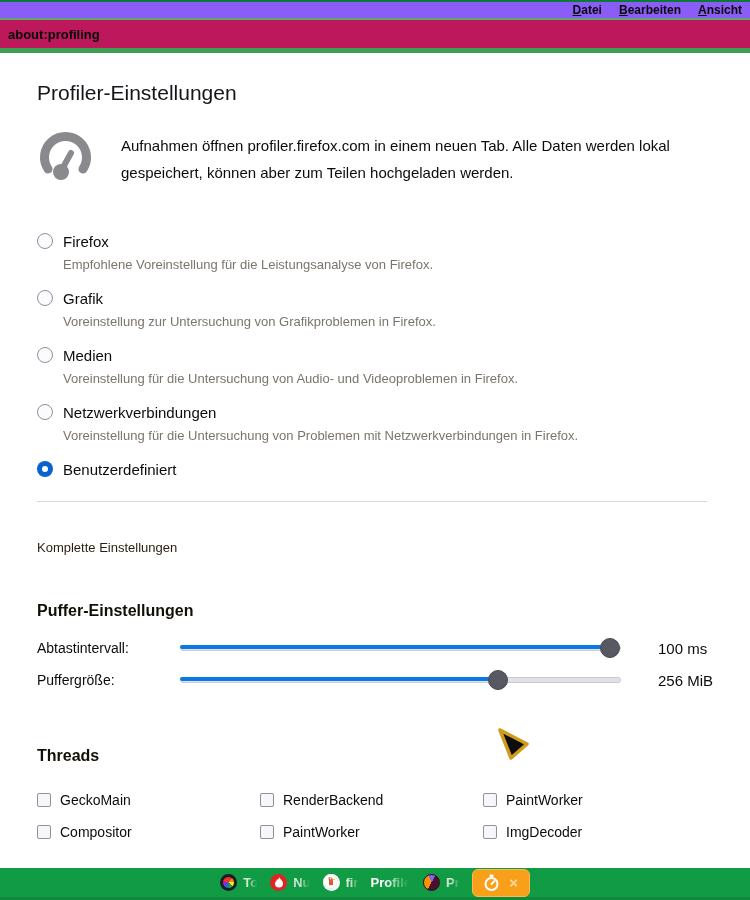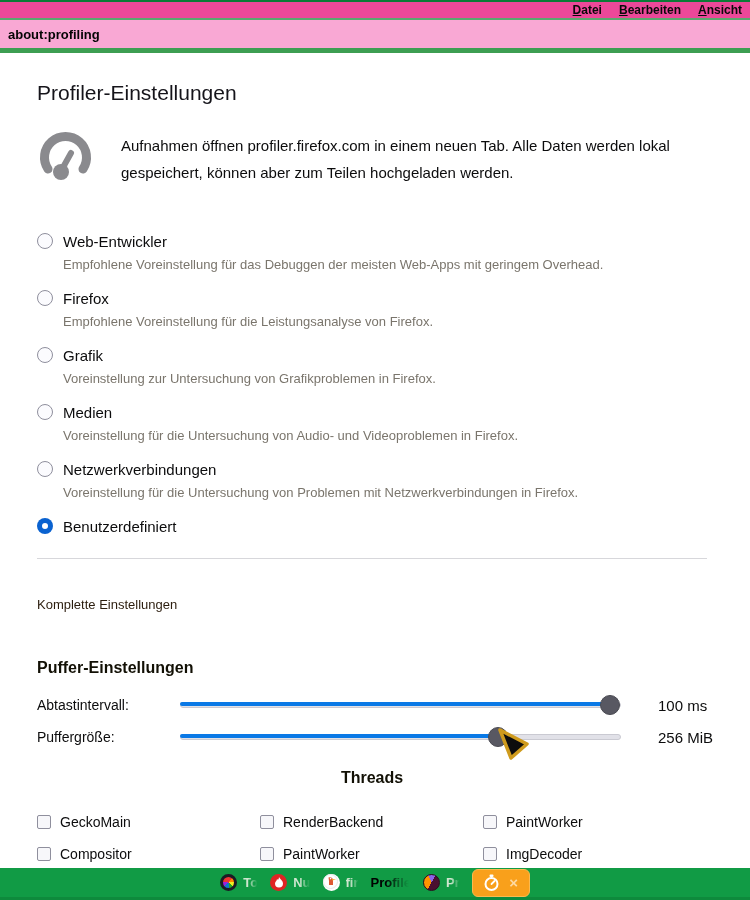--- a/index.html
+++ b/index.html
@@ -1,26 +1,26 @@
 <!DOCTYPE html>
 <html><head>
 <meta charset="utf-8">
 <style>
   * { margin:0; padding:0; box-sizing:border-box; }
   html,body { width:750px; height:900px; overflow:hidden; background:#fff;
     font-family:"Liberation Sans", sans-serif; color:#0c0c0d; position:relative; }
 
   
-  .menubar { height:18px; background:#ec4899; border-top:2px solid #0a7a36;
+  .menubar { height:18px; background:#8b5cf6; border-top:2px solid #0a7a36;
     display:flex; justify-content:flex-end; align-items:center; gap:17px; padding-right:8px; }
   .menubar .menu-item { font-size:12px; font-weight:bold; color:#0a0a0a; cursor:default; }
   .menubar .mnemonic { text-decoration:underline; }
 
   
-  .tabbar { height:30px; background:#f9a8d4; border-top:2px solid #5aa86e;
+  .tabbar { height:30px; background:#be185d; border-top:2px solid #5aa86e;
     display:flex; align-items:center; padding-left:8px; }
   .tabbar .tab-title { font-size:13px; font-weight:bold; color:#050505; }
   .tab-strip { height:5px; background:#3d9e52; }
 
   
   .content { padding:0 43px 0 37px; }
   h1.page-title { font-size:21px; font-weight:400; line-height:26px; margin-top:27px; color:#15141a; }
   .intro { display:flex; margin-top:21px; }
   .intro .gauge { width:57px; height:57px; flex:0 0 57px; }
   .intro p { margin-left:27px; font-size:15px; line-height:27px; padding-top:5px; max-width:552px; }
@@ -59,21 +59,21 @@
 
   
   .taskbar { position:absolute; left:0; bottom:0; width:750px; height:32px; background:#119b45;
     border-bottom:3px solid #0d imagine;  }
   .taskbar { display:flex; align-items:center; justify-content:center; gap:12px; z-index:20;
     border-bottom:3px solid #0e8a3c; }
   .task-btn { display:flex; align-items:center; gap:6px; height:26px; }
   .task-label { font-size:13px; font-weight:bold; color:#cfe6cf; max-width:26px; overflow:hidden; white-space:nowrap;
     -webkit-mask-image:linear-gradient(90deg,#000 35%,transparent 95%);
     mask-image:linear-gradient(90deg,#000 35%,transparent 95%); }
-  .task-label.dark { color:#000000; max-width:46px; }
+  .task-label.dark { color:#ffffff; max-width:46px; }
   .icon-16 { width:17px; height:17px; border-radius:50%; flex:0 0 17px; }
   .mosaic { background:conic-gradient(#e33 0 12%, #f80 12% 25%, #ee2 25% 37%, #2a2 37% 50%, #17c 50% 63%, #92d 63% 76%, #e33 76% 100%);
     border:3px solid #1b1b24; }
   .flame-bg { background:#e02424; position:relative; }
   .flame-bg svg { position:absolute; left:3.5px; top:2.5px; }
   .duck-bg { background:#fff; position:relative; }
   .profiler-bg { background:conic-gradient(from 210deg, #ff9400 0 35%, #8a63e8 35% 50%, #4a1030 50% 100%);
     border:1px solid #2c0a1e; }
   .timer-btn { display:flex; align-items:center; justify-content:center; gap:9px;
     width:58px; height:28px; border-radius:6px; background:#f9a01b; border:1px solid #fbb94f; }
@@ -103,27 +103,20 @@
       <line x1="24" y1="44" x2="34" y2="26" stroke="#8a8a8e" stroke-width="6" stroke-linecap="round"></line>
       <circle cx="24" cy="45" r="8" fill="#8a8a8e"></circle>
     </svg>
     <p>Aufnahmen öffnen profiler.firefox.com in einem neuen Tab. Alle Daten werden lokal gespeichert, können aber zum Teilen hochgeladen werden.</p>
   </div>
 
   <div class="presets">
     <div class="preset">
       <div class="preset-row">
         <span class="radio"></span>
-        <span class="preset-label">Web-Entwickler</span>
-      </div>
-      <div class="preset-desc">Empfohlene Voreinstellung für das Debuggen der meisten Web-Apps mit geringem Overhead.</div>
-    </div>
-    <div class="preset">
-      <div class="preset-row">
-        <span class="radio"></span>
         <span class="preset-label">Firefox</span>
       </div>
       <div class="preset-desc">Empfohlene Voreinstellung für die Leistungsanalyse von Firefox.</div>
     </div>
     <div class="preset">
       <div class="preset-row">
         <span class="radio"></span>
         <span class="preset-label">Grafik</span>
       </div>
       <div class="preset-desc">Voreinstellung zur Untersuchung von Grafikproblemen in Firefox.</div>
@@ -171,21 +164,21 @@
     <span class="slider-label">Puffergröße:</span>
     <div class="slider">
       <div class="track">
         <div class="fill" style="width: 72%;"></div>
       </div>
       <div class="thumb" style="left: 72%;"></div>
     </div>
     <span class="slider-value">256 MiB</span>
   </div>
 
-  <h3 class="group-title" style="margin-top:20px;text-align:center;">Threads</h3>
+  <h3 class="group-title" style="margin-top:55px;">Threads</h3>
 
   <div class="threads-grid">
     <div class="thread-item">
       <span class="checkbox"></span>
       <span class="thread-label">GeckoMain</span>
     </div>
     <div class="thread-item">
       <span class="checkbox"></span>
       <span class="thread-label">RenderBackend</span>
     </div>

